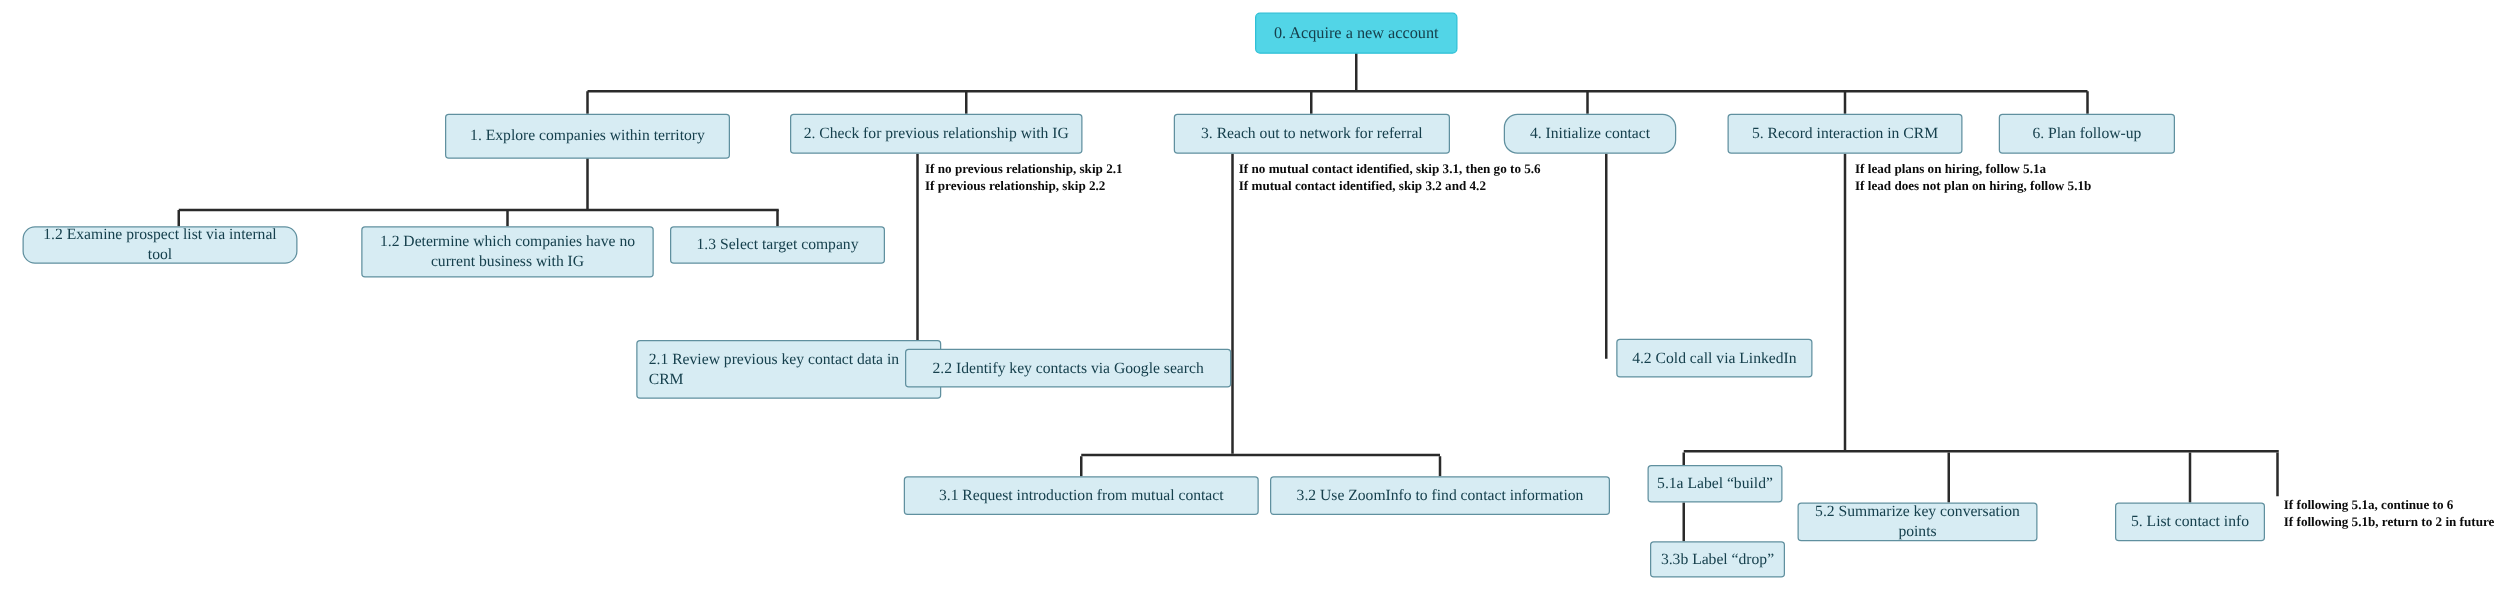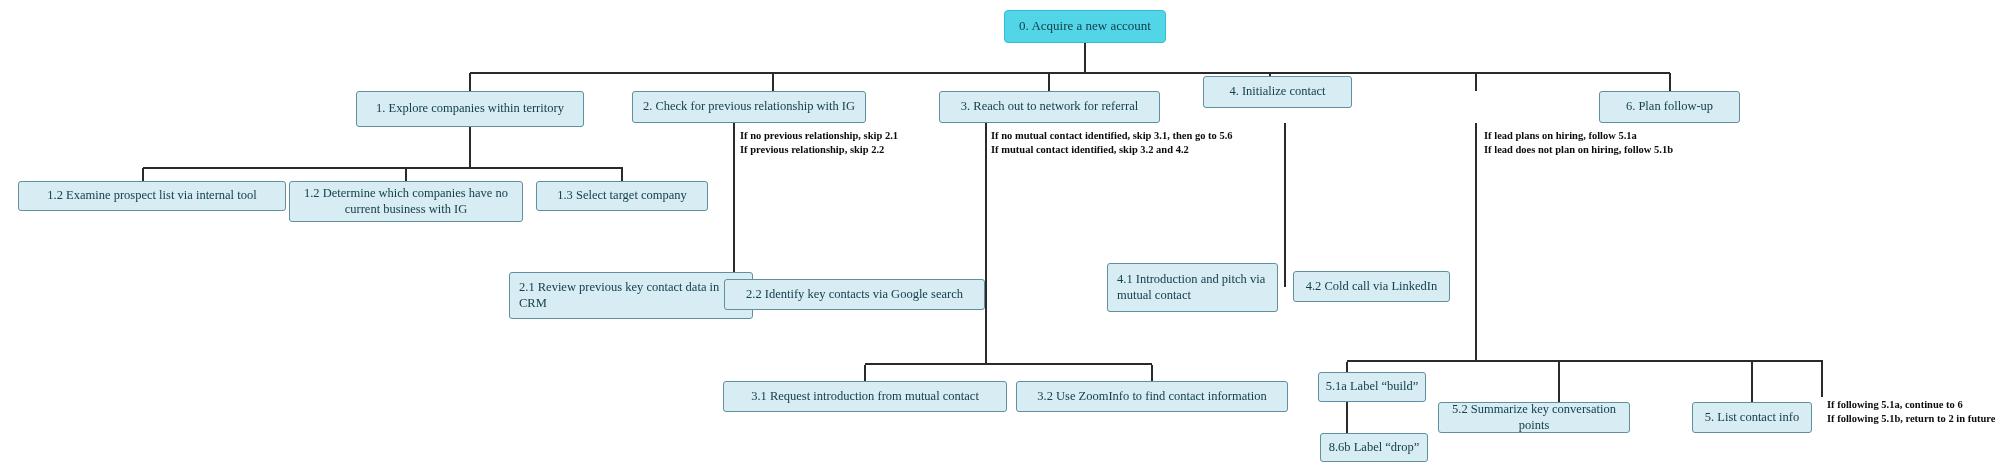--- a/index.html
+++ b/index.html
@@ -77,51 +77,51 @@
   <div class="line" style="left:1558px;top:362px;width:2px;height:40px;"></div>
   <div class="line" style="left:1751px;top:362px;width:2px;height:40px;"></div>
   <div class="line" style="left:1821px;top:362px;width:2px;height:35px;"></div>
   <div class="line" style="left:1346px;top:402px;width:2px;height:31px;"></div>
 
   <div class="node root" style="left:1004px;top:10px;width:162px;height:33px;">0. Acquire a new account</div>
 
   <div class="node" style="left:356px;top:91px;width:228px;height:36px;">1. Explore companies within territory</div>
   <div class="node" style="left:632px;top:91px;width:234px;height:32px;">2. Check for previous relationship with IG</div>
   <div class="node" style="left:939px;top:91px;width:221px;height:32px;">3. Reach out to network for referral</div>
-  <div class="node" style="left:1203px;top:76px;width:149px;height:32px;">4. Initialize contact</div>
+  <div class="node" style="left:1203px;top:91px;width:138px;height:32px;border-radius:11px;">4. Initialize contact</div>
+  <div class="node" style="left:1382px;top:91px;width:188px;height:32px;">5. Record interaction in CRM</div>
   <div class="node" style="left:1599px;top:91px;width:141px;height:32px;">6. Plan follow-up</div>
 
   <div class="ann" style="left:740px;top:129px;">
     <div>If no previous relationship, skip 2.1</div>
     <div>If previous relationship, skip 2.2</div>
   </div>
   <div class="ann" style="left:991px;top:129px;">
     <div>If no mutual contact identified, skip 3.1, then go to 5.6</div>
     <div>If mutual contact identified, skip 3.2 and 4.2</div>
   </div>
   <div class="ann" style="left:1484px;top:129px;">
     <div>If lead plans on hiring, follow 5.1a</div>
     <div>If lead does not plan on hiring, follow 5.1b</div>
   </div>
   <div class="ann" style="left:1827px;top:398px;">
     <div>If following 5.1a, continue to 6</div>
     <div>If following 5.1b, return to 2 in future</div>
   </div>
 
-  <div class="node" style="left:18px;top:181px;width:268px;height:30px;">1.2 Examine prospect list via internal tool</div>
+  <div class="node" style="left:18px;top:181px;width:220px;height:30px;border-radius:10px;">1.2 Examine prospect list via internal tool</div>
   <div class="node" style="left:289px;top:181px;width:234px;height:41px;">1.2 Determine which companies have no current business with IG</div>
   <div class="node" style="left:536px;top:181px;width:172px;height:30px;">1.3 Select target company</div>
 
   <div class="node left" style="left:509px;top:272px;width:244px;height:47px;">2.1 Review previous key contact data in CRM</div>
   <div class="node" style="left:724px;top:279px;width:261px;height:31px;">2.2 Identify key contacts via Google search</div>
 
   <div class="node" style="left:723px;top:381px;width:284px;height:31px;">3.1 Request introduction from mutual contact</div>
   <div class="node" style="left:1016px;top:381px;width:272px;height:31px;">3.2 Use ZoomInfo to find contact information</div>
 
-  <div class="node left" style="left:1107px;top:263px;width:171px;height:49px;">4.1 Introduction and pitch via mutual contact</div>
   <div class="node" style="left:1293px;top:271px;width:157px;height:31px;">4.2 Cold call via LinkedIn</div>
 
   <div class="node" style="left:1318px;top:372px;width:108px;height:30px;">5.1a Label “build”</div>
-  <div class="node" style="left:1320px;top:433px;width:108px;height:29px;">8.6b Label “drop”</div>
+  <div class="node" style="left:1320px;top:433px;width:108px;height:29px;">3.3b Label “drop”</div>
   <div class="node" style="left:1438px;top:402px;width:192px;height:31px;">5.2 Summarize key conversation points</div>
   <div class="node" style="left:1692px;top:402px;width:120px;height:31px;">5. List contact info</div>
 
 </div>
 
 </body></html>

